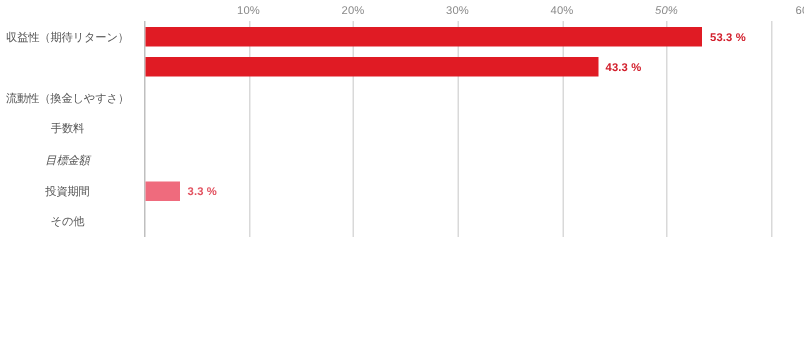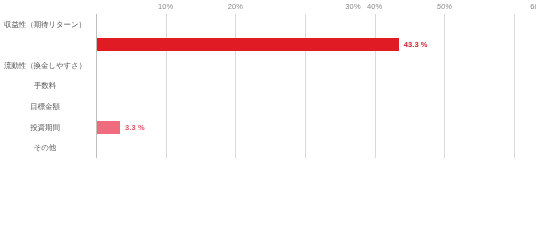--- a/index.html
+++ b/index.html
@@ -115,55 +115,59 @@
   }
 </style>
 </head>
 <body>
 
 <div id="chart-root">
 
   <div class="axis-top">
       <span class="tick-label" style="left: 165.667px;">10%</span>
       <span class="tick-label" style="left: 235.333px;">20%</span>
-      <span class="tick-label" style="left: 305px; margin-left: 48px;">30%</span>
+      <span class="tick-label" style="left: 305px;">30%</span>
       <span class="tick-label" style="left: 374.667px;">40%</span>
       <span class="tick-label" style="left: 444.333px; font-style: italic;">50%</span>
       <span class="tick-label" style="left: 538px;">60%</span>
     </div>
 
   <div class="plot-area">
     <div class="axis-line-left"></div>
   <div class="gridline" style="left: 69.6667px;"></div>
       <div class="gridline" style="left: 139.333px;"></div>
       <div class="gridline" style="left: 209px;"></div>
       <div class="gridline" style="left: 278.667px;"></div>
       <div class="gridline" style="left: 348.333px;"></div>
       <div class="gridline" style="left: 418px;"></div>
     </div>
 
   <div class="rows">
       <div class="row" style="top: 0px; height: 20.5714px;">
         <div class="cat-label">収益性（期待リターン）</div>
+        <div class="bar-wrap">
+          <div class="bar" style="width: 371.323px; background: rgb(224, 27, 36);"></div>
+          <span class="bar-value">53.3 %</span>
+        </div>
       </div>
       <div class="row" style="top: 20.5714px; height: 20.5714px;">
         <div class="bar-wrap">
           <div class="bar" style="width: 301.657px; background: rgb(224, 27, 36);"></div>
           <span class="bar-value">43.3 %</span>
         </div>
       </div>
       <div class="row" style="top: 41.1429px; height: 20.5714px;">
         <div class="cat-label">流動性（換金しやすさ）</div>
         <div class="bar-wrap"></div>
       </div>
       <div class="row" style="top: 61.7143px; height: 20.5714px;">
         <div class="cat-label">手数料</div>
         <div class="bar-wrap"></div>
       </div>
-      <div class="row" style="top: 82.2857px; height: 20.5714px;">
+      <div class="row" style="top: 82.2857px; height: 20.5714px; font-style: italic;">
         <div class="cat-label">目標金額</div>
         <div class="bar-wrap"></div>
       </div>
       <div class="row" style="top: 102.857px; height: 20.5714px;">
         <div class="cat-label">投資期間</div>
         <div class="bar-wrap">
           <div class="bar light" style="width: 22.99px; background: rgb(239, 107, 125);"></div>
           <span class="bar-value light-val">3.3 %</span>
         </div>
       </div>

